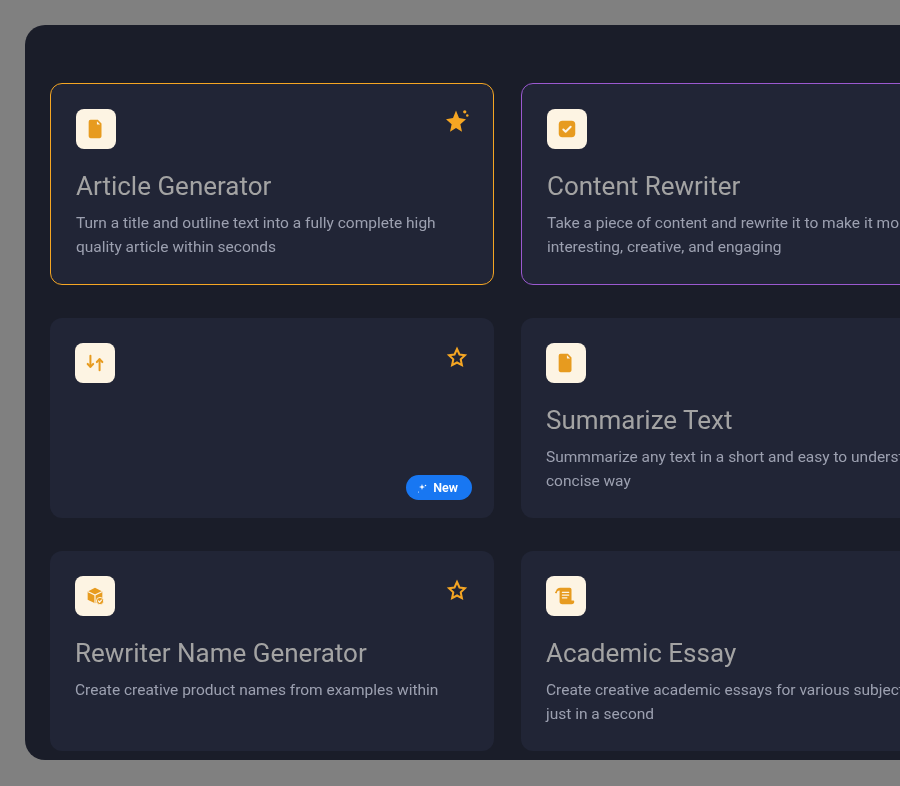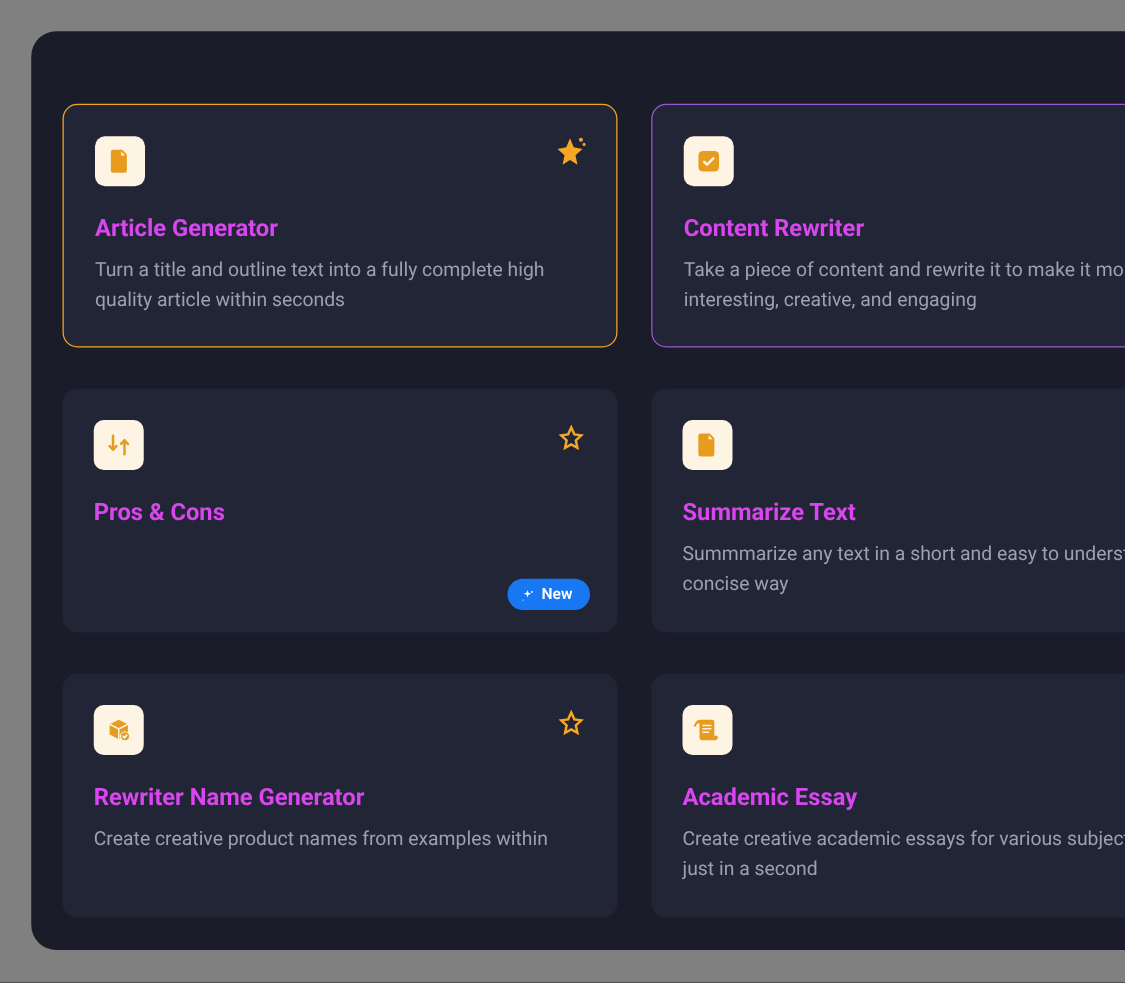--- a/index.html
+++ b/index.html
@@ -42,23 +42,23 @@
   height: 40px;
   background: #fdf4e3;
   border-radius: 8px;
   display: flex;
   align-items: center;
   justify-content: center;
   margin-bottom: 22px;
 }
 .icon-box svg { width: 22px; height: 22px; }
 .card-title {
-  color: #d946ef;
-  font-size: 19px;
-  font-weight: 700;
+  color: #a3a3a3;
+  font-size: 26px;
+  font-weight: 400;
   margin-bottom: 10px;
 }
 .card-desc {
   color: #9ca0b0;
   font-size: 15.5px;
   line-height: 1.55;
 }
 .star {
   position: absolute;
   top: 28px;
@@ -133,21 +133,20 @@
             <path d="M4 13l3 3 3-3"></path>
             <path d="M17 20V8"></path>
             <path d="M14 11l3-3 3 3"></path>
           </svg>
       </div>
       <span class="star">
         <svg viewBox="0 0 24 24" fill="none" stroke="#f5a623" stroke-width="2">
             <path d="M12 3l2.5 5.5L20 9.3l-4.3 4 1.2 5.9L12 16.5l-4.9 2.7 1.2-5.9L4 9.3l5.5-.8L12 3z"></path>
           </svg>
       </span>
-      <div class="card-title">Pros &amp; Cons</div>
       <div class="badge">
         <svg viewBox="0 0 24 24" fill="#fff">
             <path d="M12 2l1.5 4.5L18 8l-4.5 1.5L12 14l-1.5-4.5L6 8l4.5-1.5L12 2z"></path>
             <circle cx="19" cy="5" r="1.5"></circle>
             <circle cx="5" cy="18" r="1"></circle>
           </svg>
         <span>New</span>
       </div>
     </div>
 

